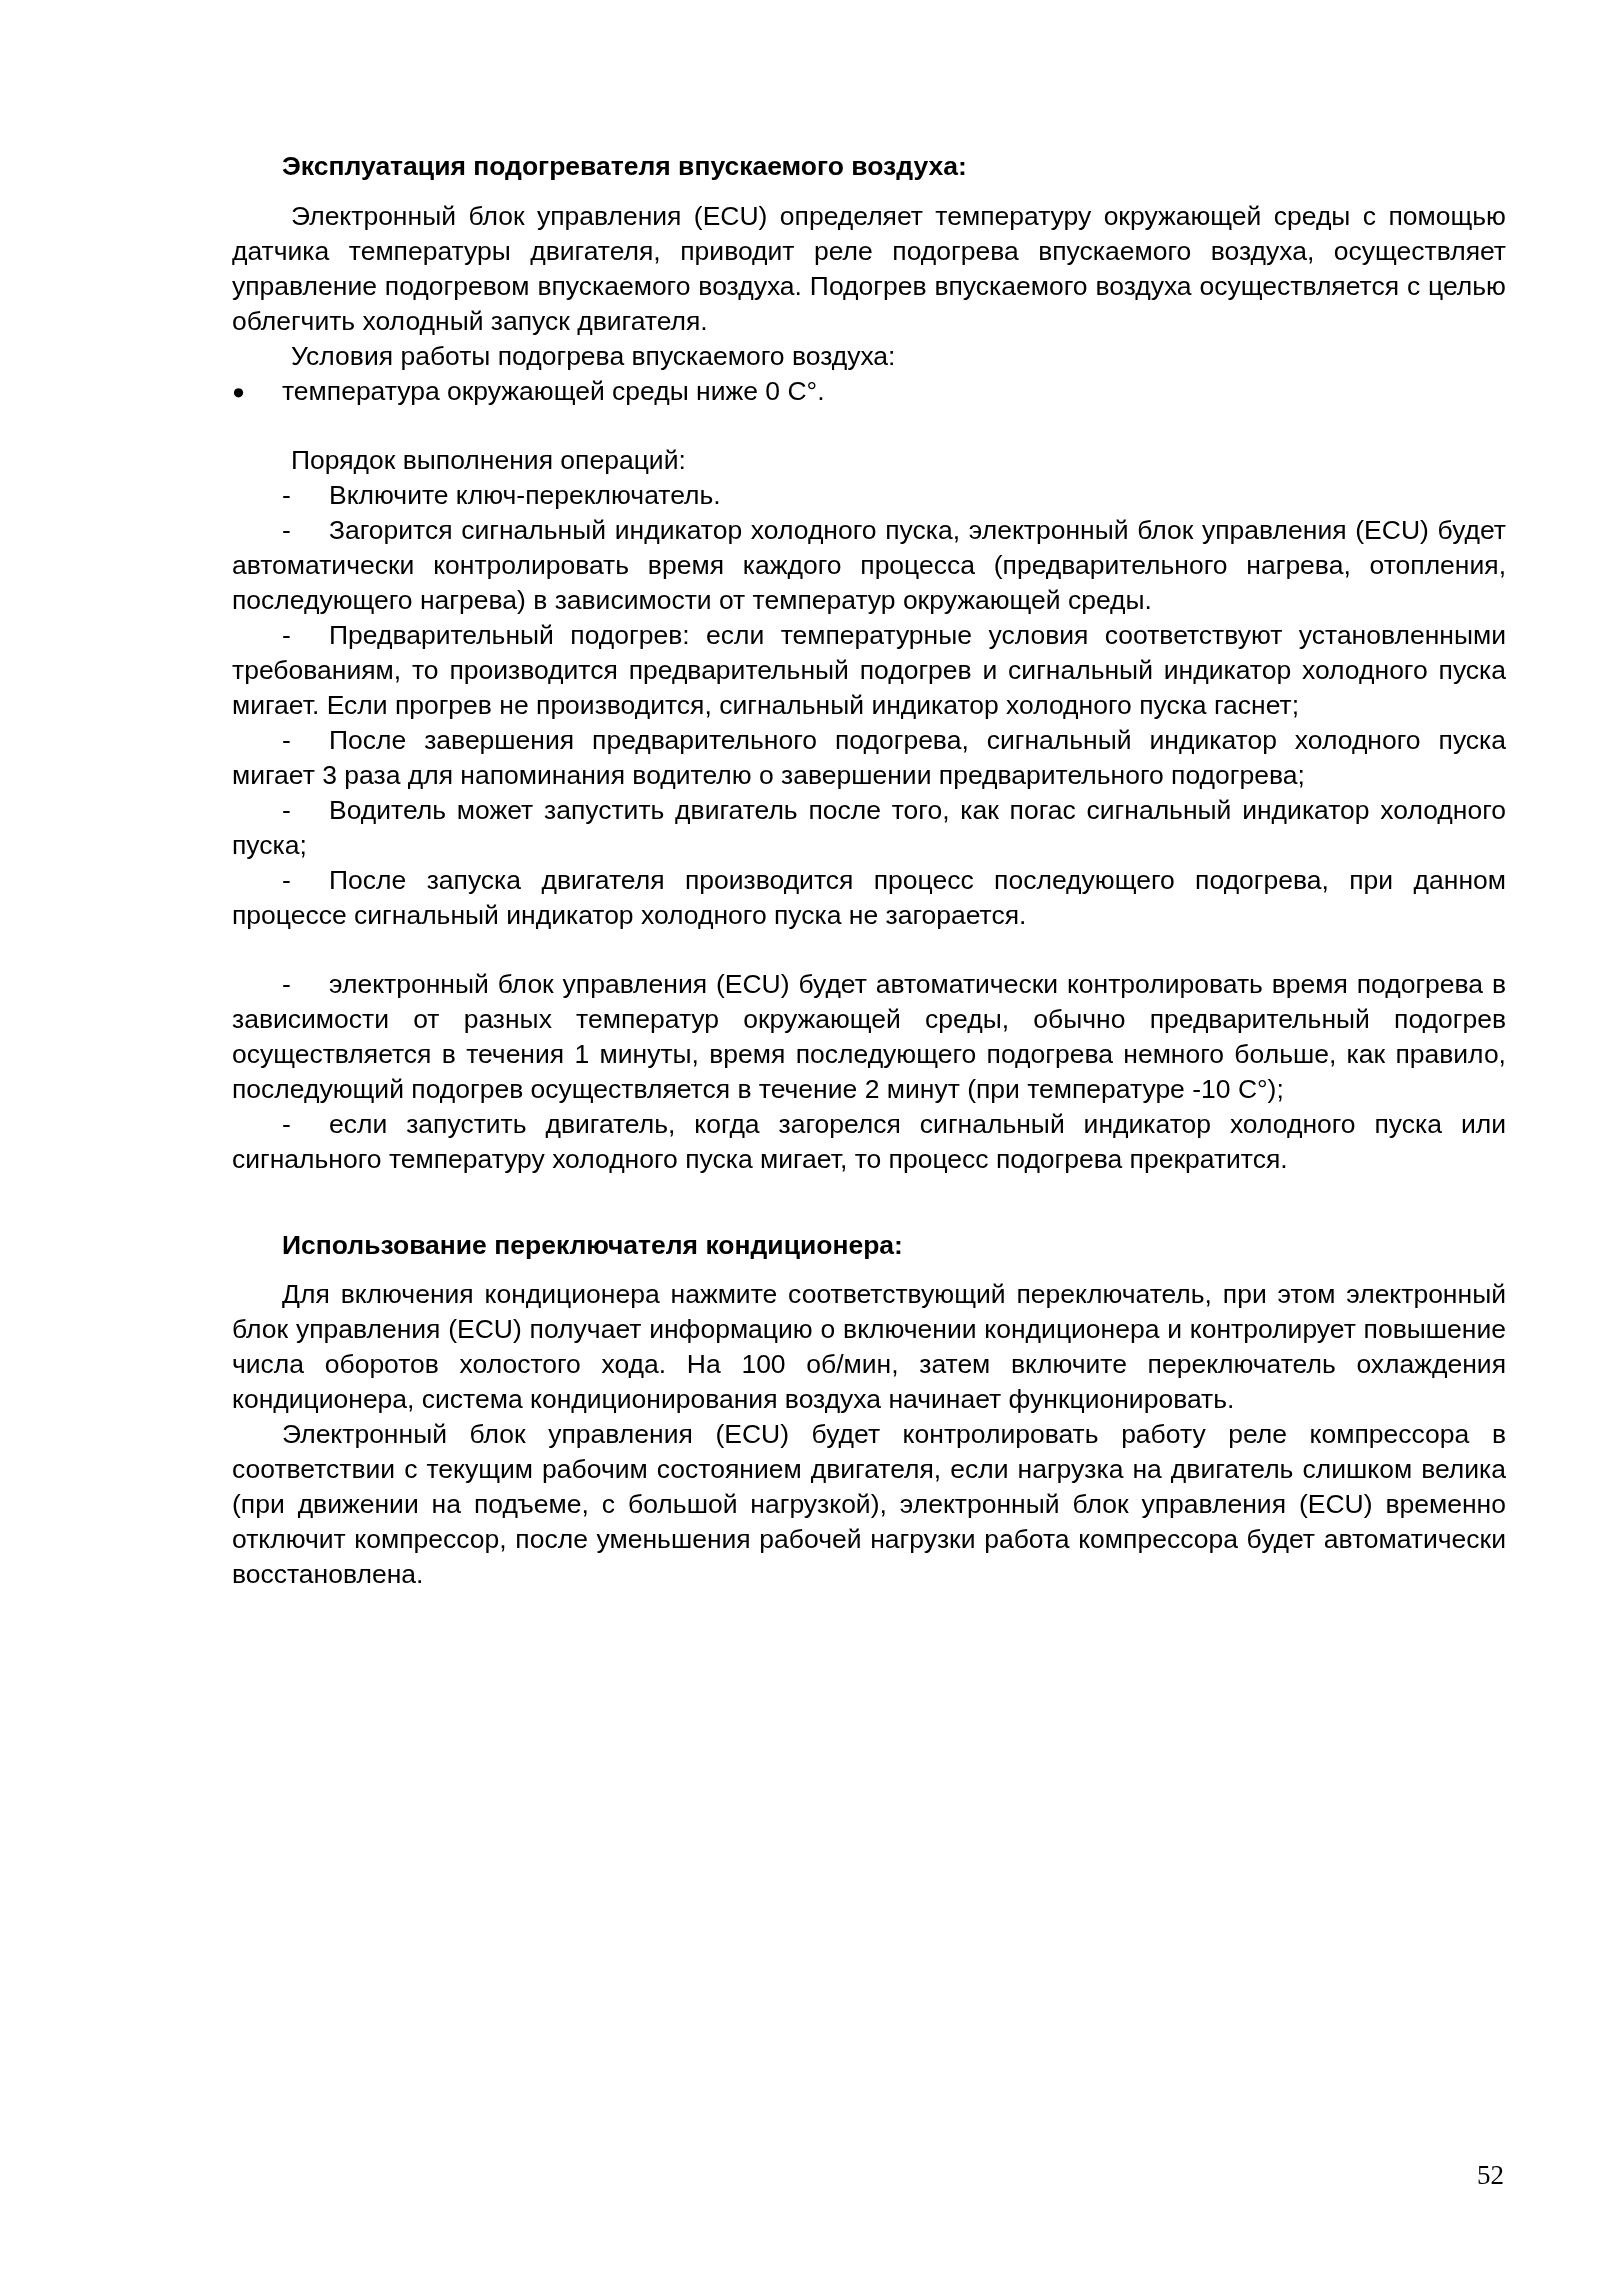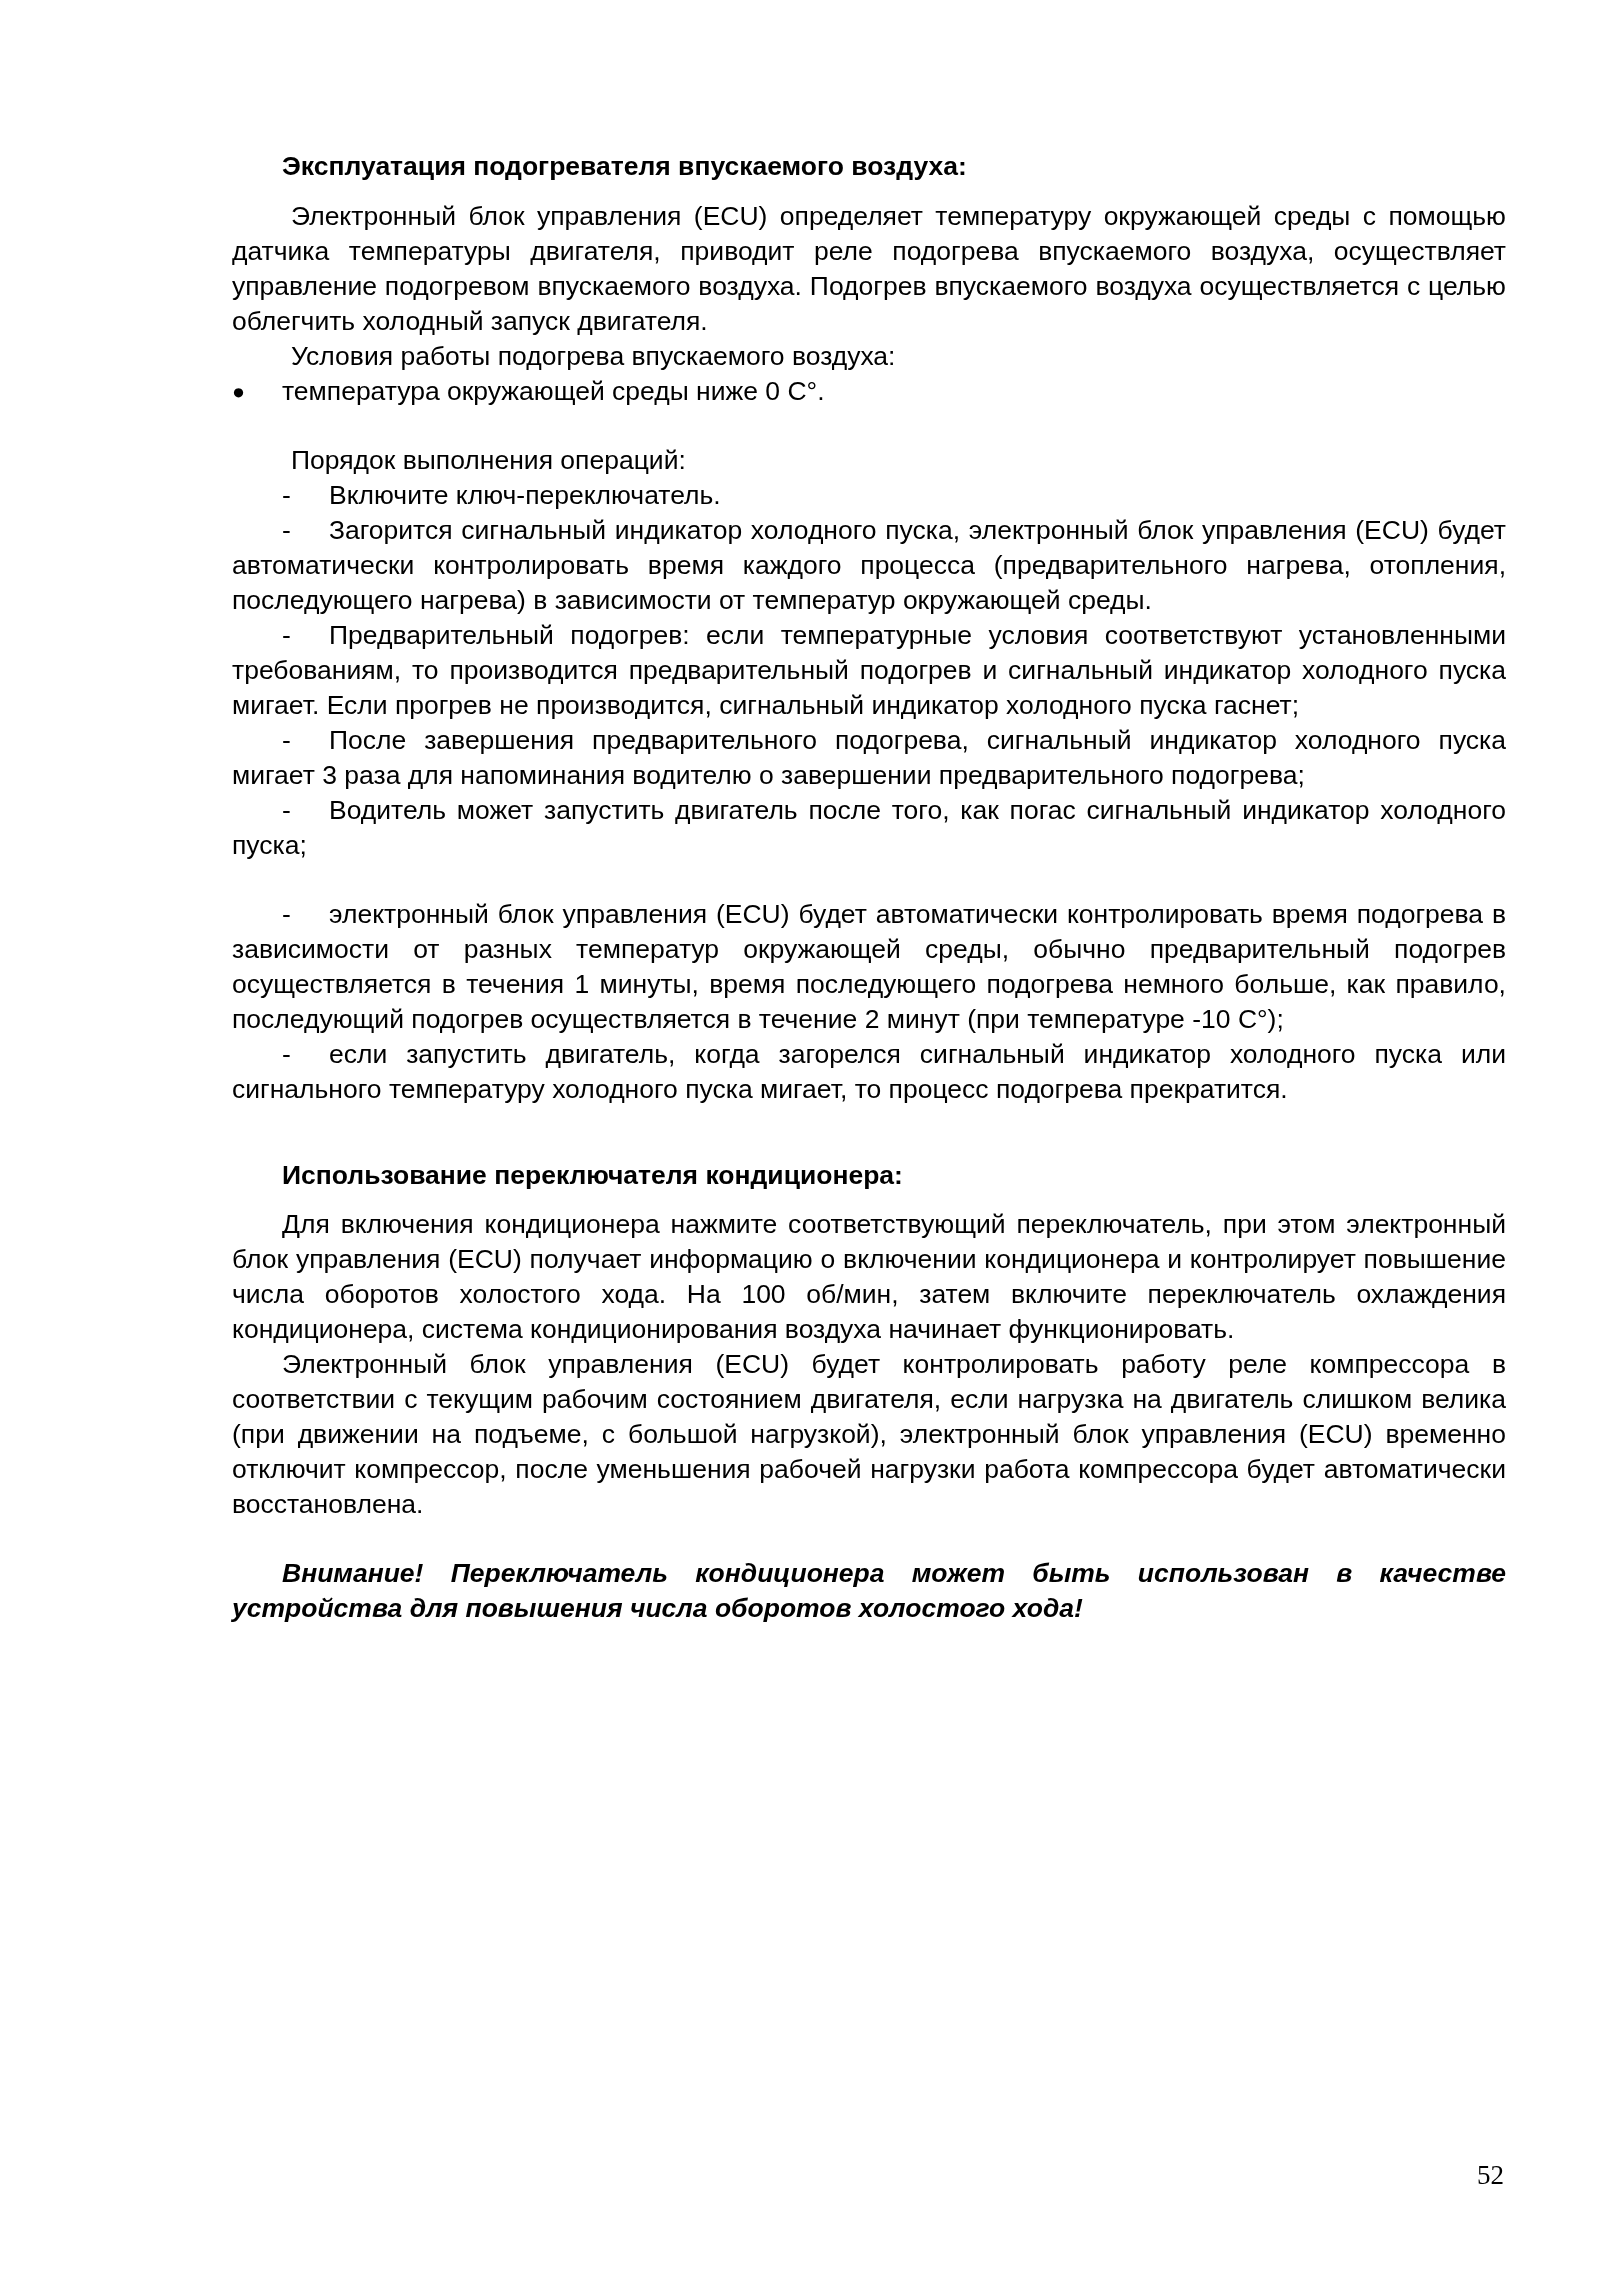--- a/index.html
+++ b/index.html
@@ -95,35 +95,35 @@
 
   <div class="gap-md"></div>
 
   <p class="p indent">Порядок выполнения операций:</p>
 
   <p class="dash-p"><span class="dash">-</span><span>Включите ключ-переключатель.</span></p>
   <p class="dash-p"><span class="dash">-</span><span>Загорится сигнальный индикатор холодного пуска, электронный блок управления (ECU) будет автоматически контролировать время каждого процесса (предварительного нагрева, отопления, последующего нагрева) в зависимости от температур окружающей среды.</span></p>
   <p class="dash-p"><span class="dash">-</span><span>Предварительный подогрев: если температурные условия соответствуют установленными требованиям, то производится предварительный подогрев и сигнальный индикатор холодного пуска мигает. Если прогрев не производится, сигнальный индикатор холодного пуска гаснет;</span></p>
   <p class="dash-p"><span class="dash">-</span><span>После завершения предварительного подогрева, сигнальный индикатор холодного пуска мигает 3 раза для напоминания водителю о завершении предварительного подогрева;</span></p>
   <p class="dash-p"><span class="dash">-</span><span>Водитель может запустить двигатель после того, как погас сигнальный индикатор холодного пуска;</span></p>
+  <p class="dash-p"><span class="dash">-</span><span>После запуска двигателя производится процесс последующего подогрева, при данном процессе сигнальный индикатор холодного пуска не загорается.</span></p>
 
   <div class="gap-md"></div>
 
 
   <p class="dash-p"><span class="dash">-</span><span>электронный блок управления (ECU) будет автоматически контролировать время подогрева в зависимости от разных температур окружающей среды, обычно предварительный подогрев осуществляется в течения 1 минуты, время последующего подогрева немного больше, как правило, последующий подогрев осуществляется в течение 2 минут (при температуре -10 С°);</span></p>
   <p class="dash-p"><span class="dash">-</span><span>если запустить двигатель, когда загорелся сигнальный индикатор холодного пуска или сигнального температуру холодного пуска мигает, то процесс подогрева прекратится.</span></p>
 
   <div class="gap-lg"></div>
 
   <p class="heading">Использование переключателя кондиционера:</p>
   <div class="gap-sm"></div>
 
   <p class="p indent-h">Для включения кондиционера нажмите соответствующий переключатель, при этом электронный блок управления (ECU) получает информацию о включении кондиционера и контролирует повышение числа оборотов холостого хода. На 100 об/мин, затем включите переключатель охлаждения кондиционера, система кондиционирования воздуха начинает функционировать.</p>
   <p class="p indent-h">Электронный блок управления (ECU) будет контролировать работу реле компрессора в соответствии с текущим рабочим состоянием двигателя, если нагрузка на двигатель слишком велика (при движении на подъеме, с большой нагрузкой), электронный блок управления (ECU) временно отключит компрессор, после уменьшения рабочей нагрузки работа компрессора будет автоматически восстановлена.</p>
 
   <div class="gap-md"></div>
 
-  <p class="warning">Внимание! Переключатель кондиционера может быть использован в качестве устройства для повышения числа оборотов холостого хода!</p>
 
 </div>
 
 <div class="page-number">52</div>
 
 
 </body></html>

